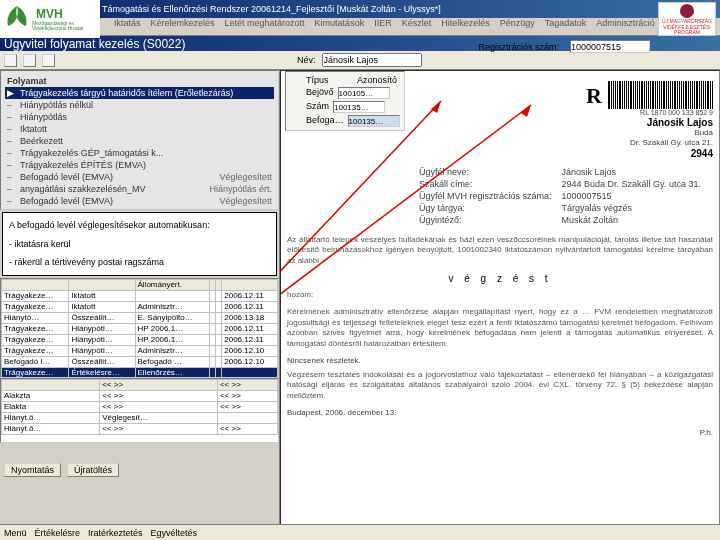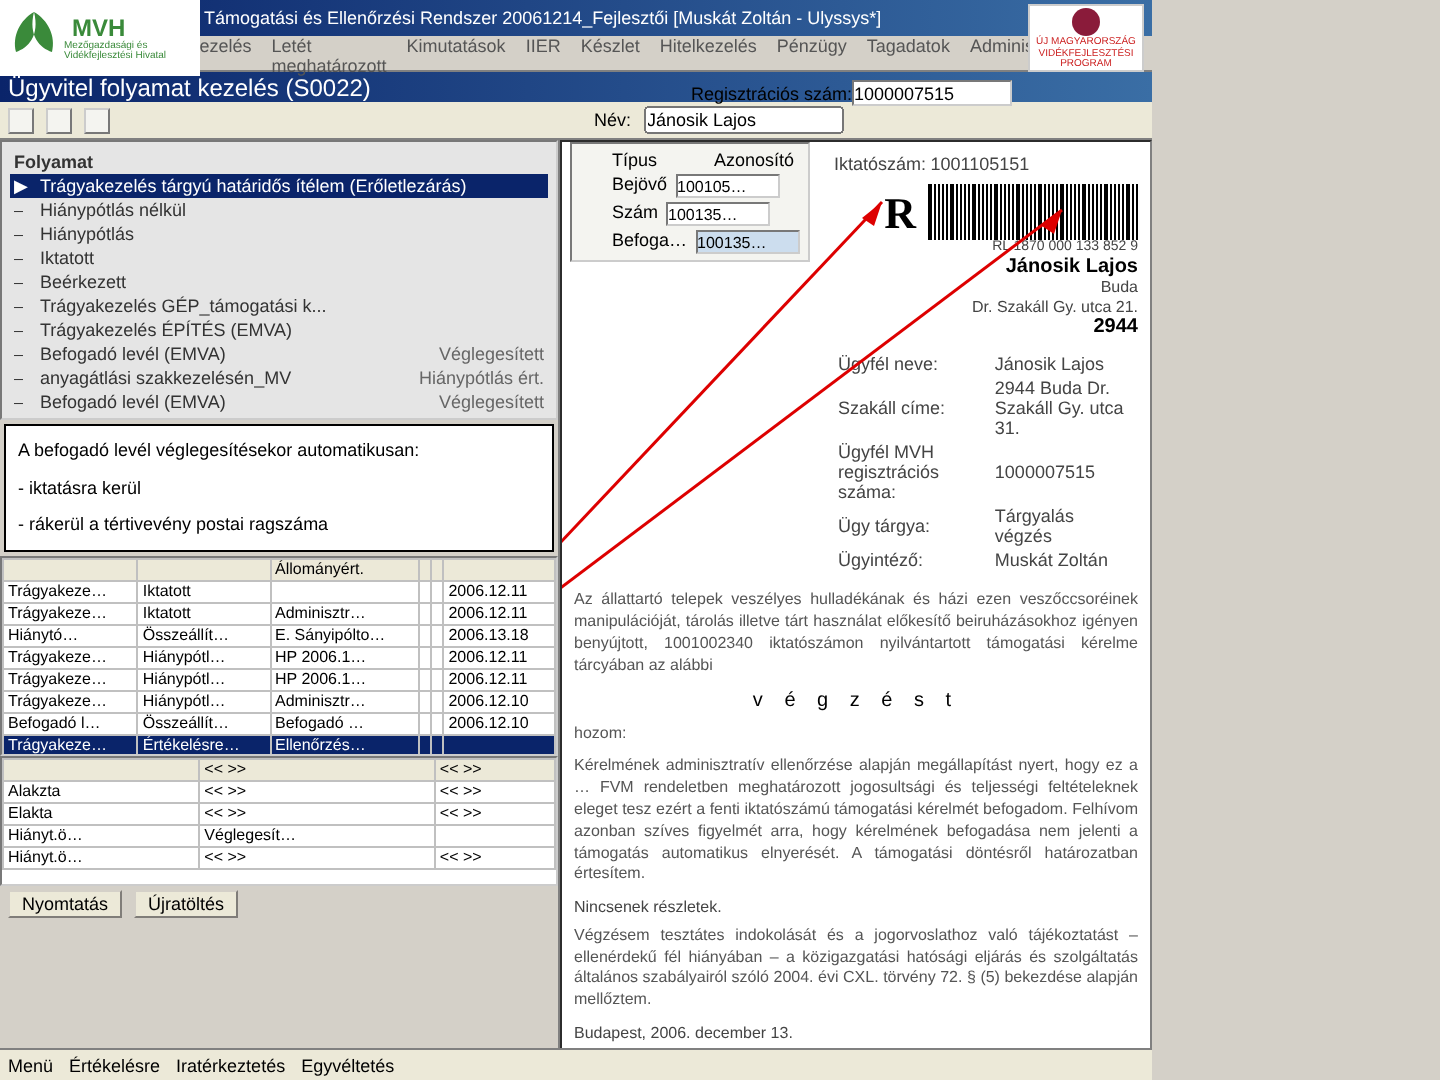--- a/index.html
+++ b/index.html
@@ -1,17 +1,17 @@
 <!DOCTYPE html>
 <html><head>
 <meta charset="utf-8">
 <style>
   * { margin: 0; padding: 0; box-sizing: border-box; font-family: Tahoma, Arial, sans-serif; font-size: 9px; }
   body { background: #d4d0c8; overflow: hidden; }
-  .app { width: 576px; height: 540px; background: #d4d0c8; position: relative; }
+  .app { width: 720px; height: 540px; background: #d4d0c8; position: relative; }
   .titlebar { height: 18px; background: linear-gradient(to right, #0a246a, #3a6ea5); color: white; display: flex; align-items: center; padding: 0 4px; font-size: 10px; }
   .menubar { height: 18px; background: #d4d0c8; display: flex; align-items: flex-start; padding: 0 4px; gap: 10px; color: #333; border-bottom: 1px solid #808080; }
   .menubar span { cursor: default; font-size: 9px; color: #555; }
   .logo-left { position: absolute; top: 0; left: 0; width: 100px; height: 38px; background: white; z-index: 10; display: flex; align-items: center; padding: 2px; }
   .logo-left svg { width: 30px; height: 30px; }
   .logo-text { font-size: 12px; font-weight: bold; color: #3a8a3a; margin-left: 4px; }
   .logo-sub { font-size: 5px; color: #3a8a3a; line-height: 1; }
   .logo-right { position: absolute; top: 2px; right: 4px; width: 58px; height: 34px; background: white; border: 1px solid #ccc; z-index: 10; display: flex; flex-direction: column; align-items: center; justify-content: center; }
   .flower { width: 14px; height: 14px; border-radius: 50%; background: #8a1b3a; }
   .logo-right-text { font-size: 5px; color: #c22; text-align: center; line-height: 1; margin-top: 1px; }
@@ -29,35 +29,35 @@
   .grid { background: white; border: 1px inset #ccc; flex: 0 0 100px; overflow: auto; font-size: 8px; }
   .grid table { border-collapse: collapse; width: 100%; }
   .grid th, .grid td { border: 1px solid #c0c0c0; padding: 0 2px; text-align: left; height: 11px; font-size: 8px; white-space: nowrap; overflow: hidden; }
   .grid th { background: #ece9d8; font-weight: normal; }
   .grid tr.sel td { background: #0a246a; color: white; }
   .grid2 { background: white; border: 1px inset #ccc; flex: 0 0 65px; overflow: auto; font-size: 8px; }
   .grid2 table { border-collapse: collapse; width: 100%; }
   .grid2 th, .grid2 td { border: 1px solid #c0c0c0; padding: 0 2px; text-align: left; height: 11px; font-size: 8px; }
   .grid2 th { background: #ece9d8; font-weight: normal; }
   .btn-row { padding: 2px 4px; display: flex; gap: 6px; }
-  .btn { border: 1px outset #d4d0c8; background: #ece9d8; padding: 1px 6px; font-size: 9px; cursor: pointer; }
+  .btn { border: 1px outset #d4d0c8; background: #ece9d8; padding: 1px 6px; font-size: 9px; cursor: pointer; margin-top: 18px; }
   .statusbar { position: absolute; bottom: 0; left: 0; right: 0; height: 16px; background: #ece9d8; border-top: 1px solid #808080; display: flex; align-items: center; padding: 0 4px; gap: 8px; font-size: 9px; }
   .barcode { display: flex; gap: 1px; height: 28px; align-items: stretch; justify-content:flex-start; }
   .barcode span { background: black; display: inline-block; }
   .doc-head { display: flex; justify-content: space-between; margin-top: 4px; }
   .doc-small { font-size: 8px; color: #444; line-height: 1.2; }
   .doc-bold { font-weight: bold; font-size: 10px; }
   .doc-center { text-align: center; letter-spacing: 4px; margin: 6px 0; font-size: 10px; }
   .doc-body { font-size: 8px; color: #555; line-height: 1.35; margin-bottom: 6px; text-align: justify; }
   .arrow { position: absolute; pointer-events: none; }
   .field3 { display:flex; gap:4px; padding:1px 4px;}
   .field3 label{font-size:9px;}
   .field3 input{height:12px;border:1px inset #ccc;font-size:8px;width:52px;}
   .box3 { border:1px inset #ccc; background:#f4f4f0; padding:2px 3px; margin:2px 4px; }
-  .top-right-reg { position:absolute; top:40px; right:70px; font-size:9px; display:flex; gap:0; align-items:center; }
+  .top-right-reg { position:absolute; top:40px; right:70px; font-size:9px; display:flex; gap:11px; align-items:center; }
   .top-right-reg input{height:13px;border:1px inset #ccc;font-size:9px;width:80px;}
 </style>
 </head>
 <body>
 
 <div class="app">
   <div class="logo-left">
     <svg viewBox="0 0 30 30">
         <path d="M15 2 C8 6 4 14 6 22 C12 20 18 14 15 2 Z M15 2 C22 6 26 14 24 22 C18 20 12 14 15 2 Z" fill="#3a8a3a"></path>
       </svg>
@@ -309,21 +309,20 @@
             <label>Szám</label>
             <input value="100135…" style="">
           </div>
         <div class="field3">
             <label>Befoga…</label>
             <input style="background: rgb(204, 221, 238);" value="100135…">
           </div>
       </div>
 
       <div style="margin-left:130px">
-        <div class="doc-small"><span>Iktatószám:</span> <span>1001105151</span></div>
 
         <div class="doc-head">
           <div></div>
           <div style="text-align:right">
             <div style="display:flex;gap:6px;align-items:flex-end;justify-content:flex-end">
               <span class="doc-bold" style="font-size:22px;font-family:serif">R</span>
               <div class="barcode" id="barcode">
                   <span style="width: 2px;"></span>
                   <span style="width: 1px;"></span>
                   <span style="width: 1px;"></span>

